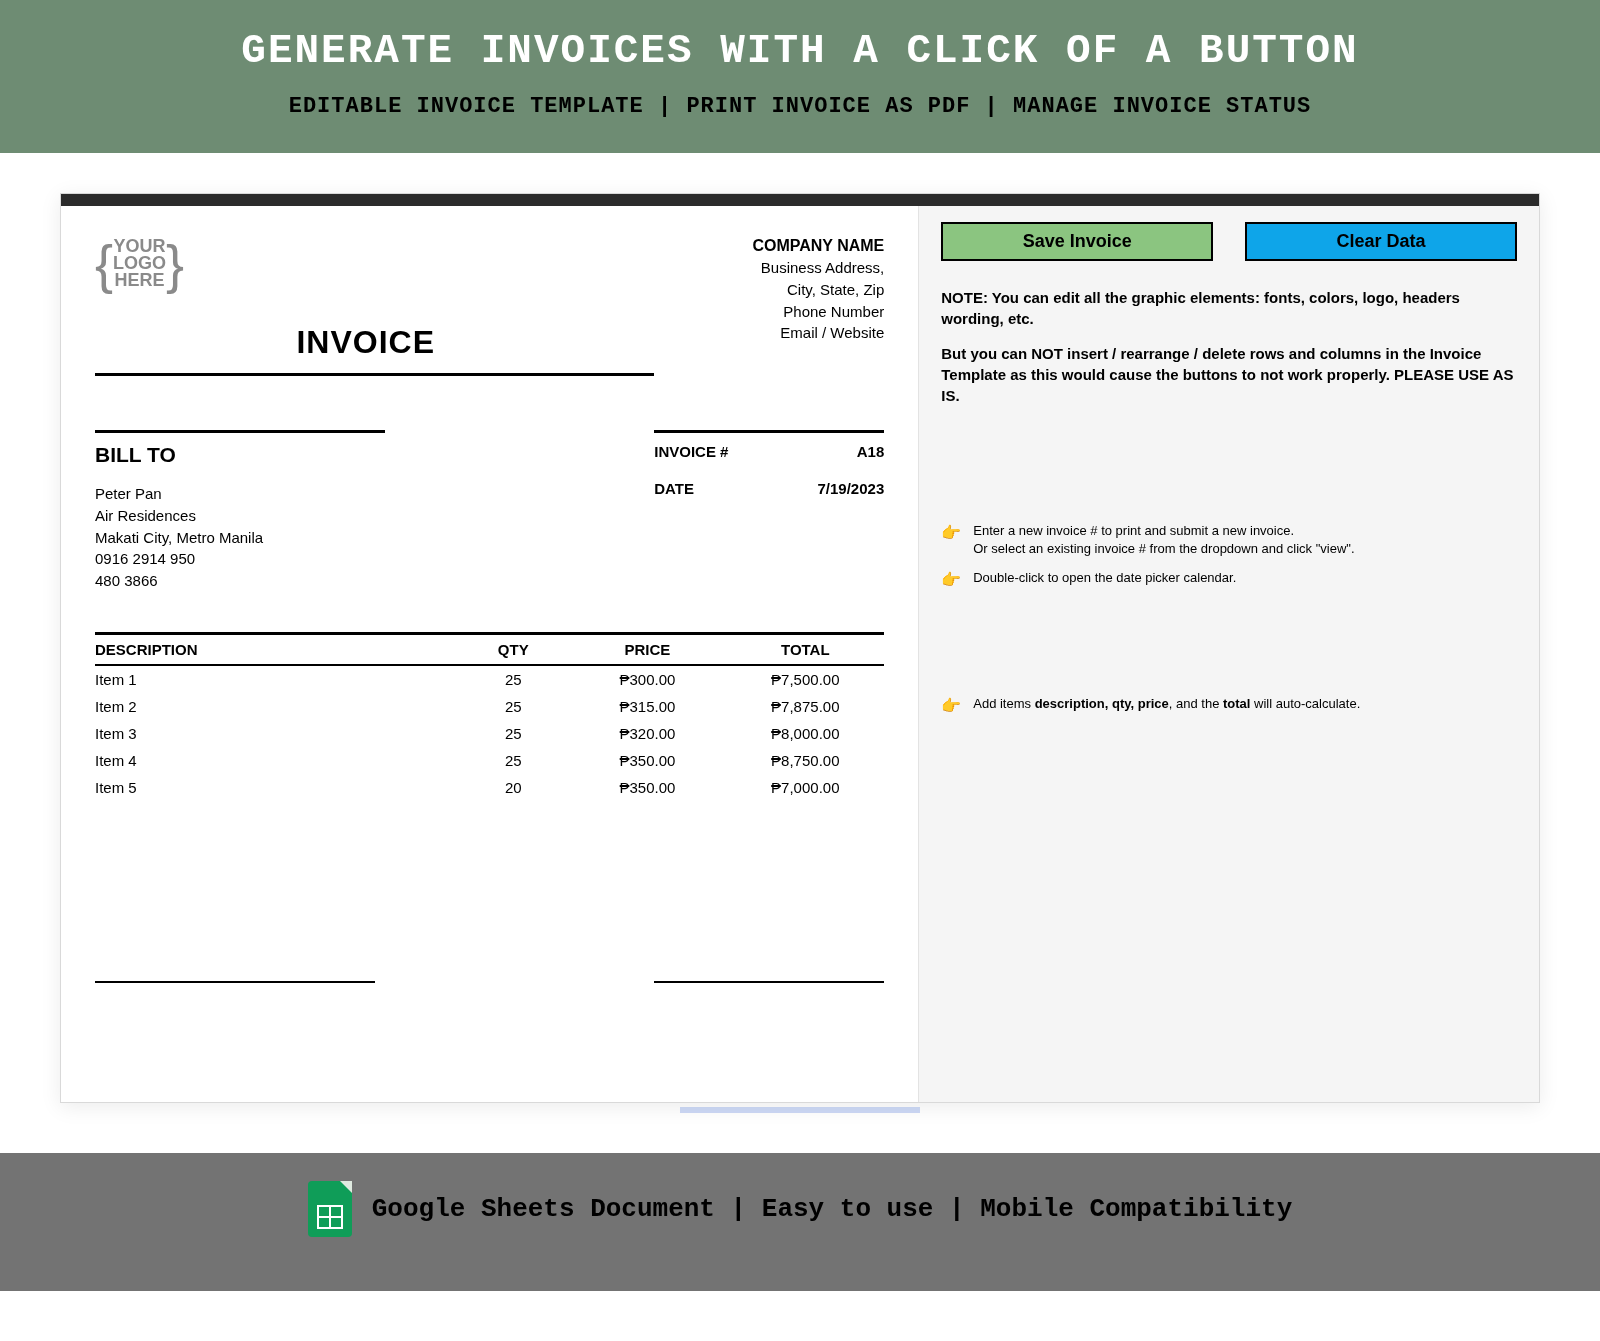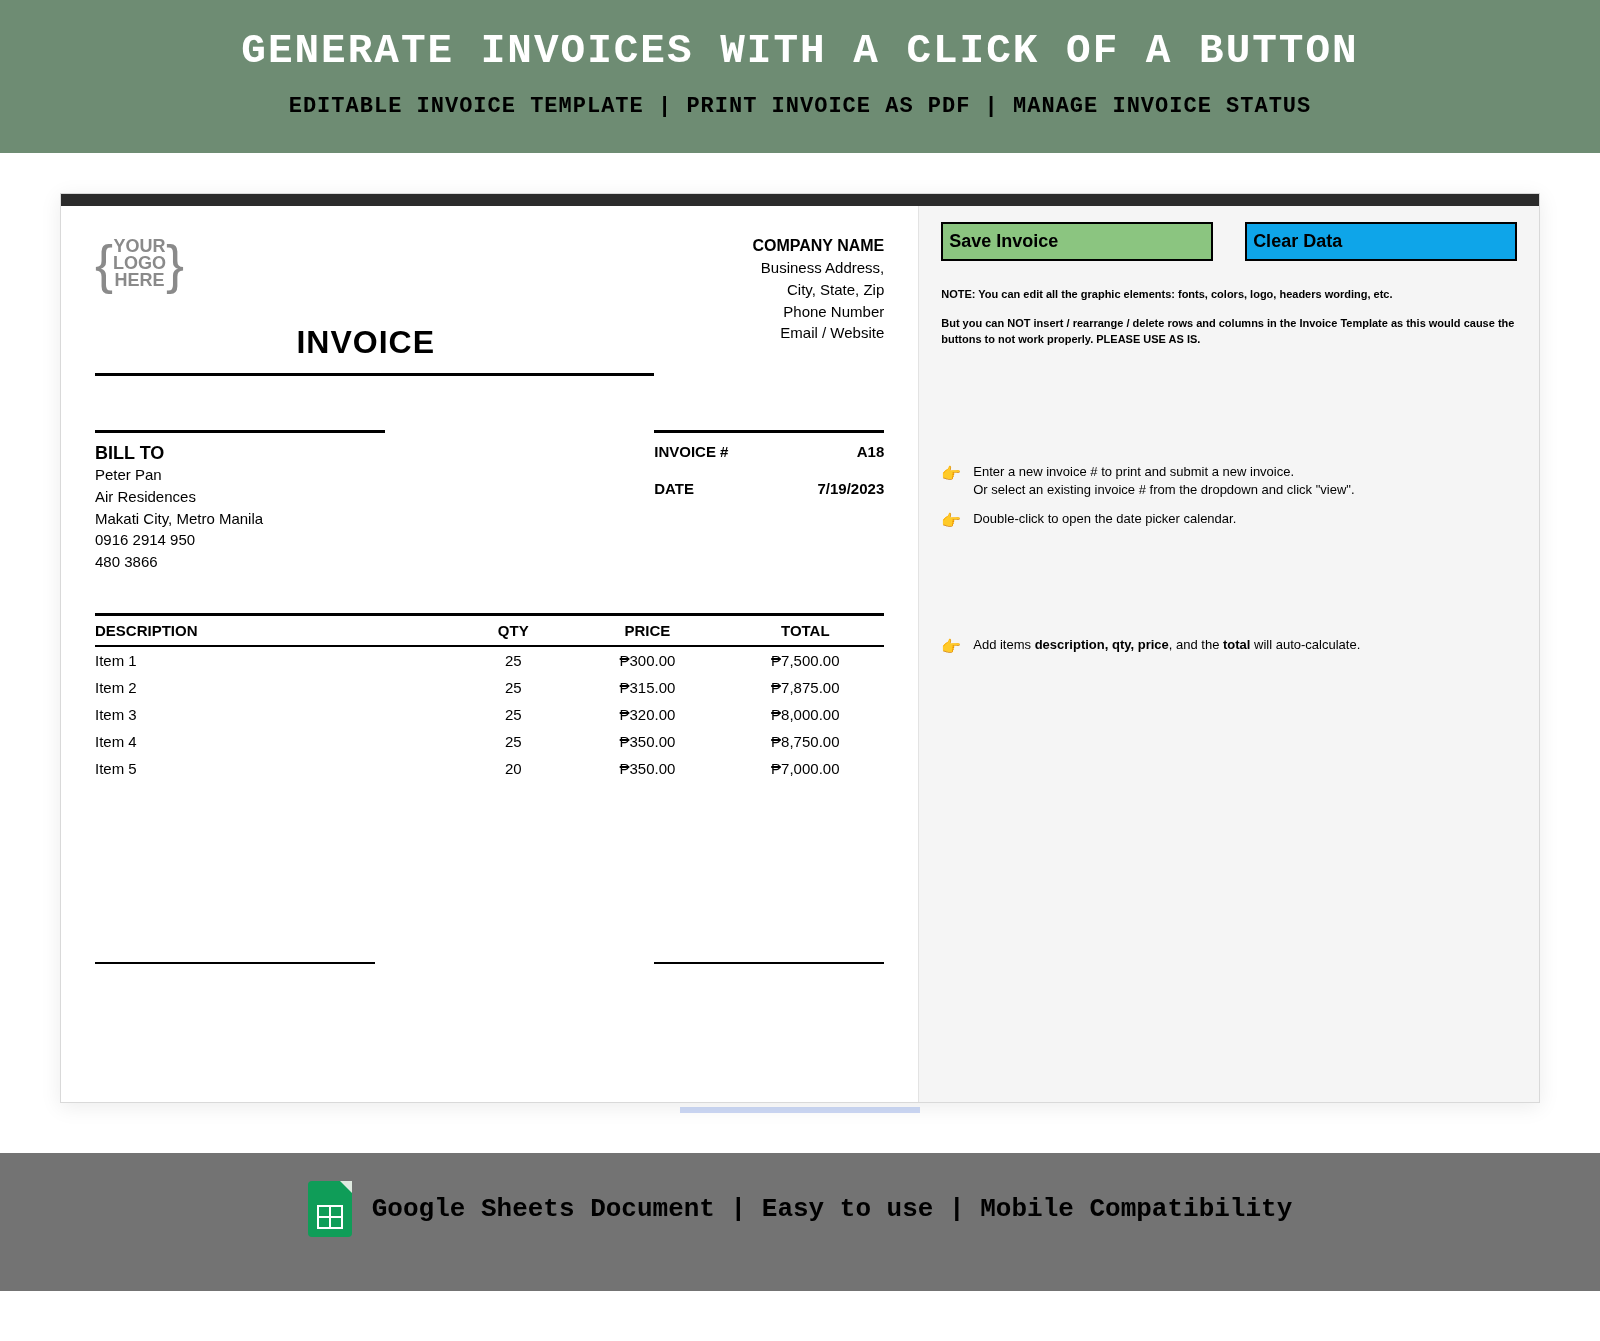--- a/index.html
+++ b/index.html
@@ -88,21 +88,21 @@
     margin-top: -20px;
     margin-bottom: 12px;
   }
   .title-row { display:flex; align-items:flex-end; gap:50px; }
   .title-block { flex:1; }
   .rule-thick { border: none; border-top: 3px solid #000; }
 
   .billto-row { display:flex; justify-content:space-between; margin-top:54px; gap:40px;}
   .billto-col { flex:0 0 290px; }
   .billto-col .bar { border-top:3px solid #000; height:0; margin-bottom:10px; }
-  .billto-col .hdr { font-weight:bold; font-size:18px; margin-bottom:0;}
+  .billto-col .hdr { font-weight:bold; font-size:21px; margin-bottom:16px;}
   .billto-col .line { font-size:15px; line-height:1.45; }
 
   .meta-col { flex:0 0 230px; }
   .meta-col .bar { border-top:3px solid #000; height:0; margin-bottom:10px; }
   .meta-row { display:flex; justify-content:space-between; font-size:15px; font-weight:bold; margin-bottom:20px;}
   .meta-row .val { font-weight:bold; }
 
   .items { margin-top:40px; }
   .items table { width:100%; border-collapse:collapse; font-size:15px; }
   .items th { text-align:left; font-size:15px; font-weight:bold; padding:6px 0; }
@@ -112,31 +112,31 @@
 
   .foot-lines { margin-top:180px; display:flex; justify-content:space-between; }
   .foot-lines .l { width:280px; border-top:2px solid #000; }
   .foot-lines .r { width:230px; border-top:2px solid #000; }
 
   
   .btn-row { display:flex; gap:32px; margin-bottom:26px; }
   .btn {
     flex:1;
     border:2px solid #000;
-    text-align:left;
+    text-align:center;
     font-weight:bold;
     font-size:18px;
     padding:7px 6px;
     cursor:pointer;
     font-family: Arial, sans-serif;
   }
   .btn-save { background:#8bc580; }
   .btn-clear { background:#0ea5e9; }
 
-  .note { font-size:11px; line-height:1.4; margin-bottom:14px; }
+  .note { font-size:15px; line-height:1.4; margin-bottom:14px; }
   .note b { font-weight:bold; }
 
   .hint-row { display:flex; gap:12px; align-items:flex-start; margin-top:6px; font-size:13px; line-height:1.35; }
   .hint-row .hand { font-size:16px; flex:0 0 20px; }
   .hint-block1 { margin-top:116px; }
   .hint-block2 { margin-top:12px; }
   .hint-block3 { margin-top:104px; }
 
   .selection-bar { height:6px; background:#cdd9f6; width:240px; margin:4px auto 0; }
 

